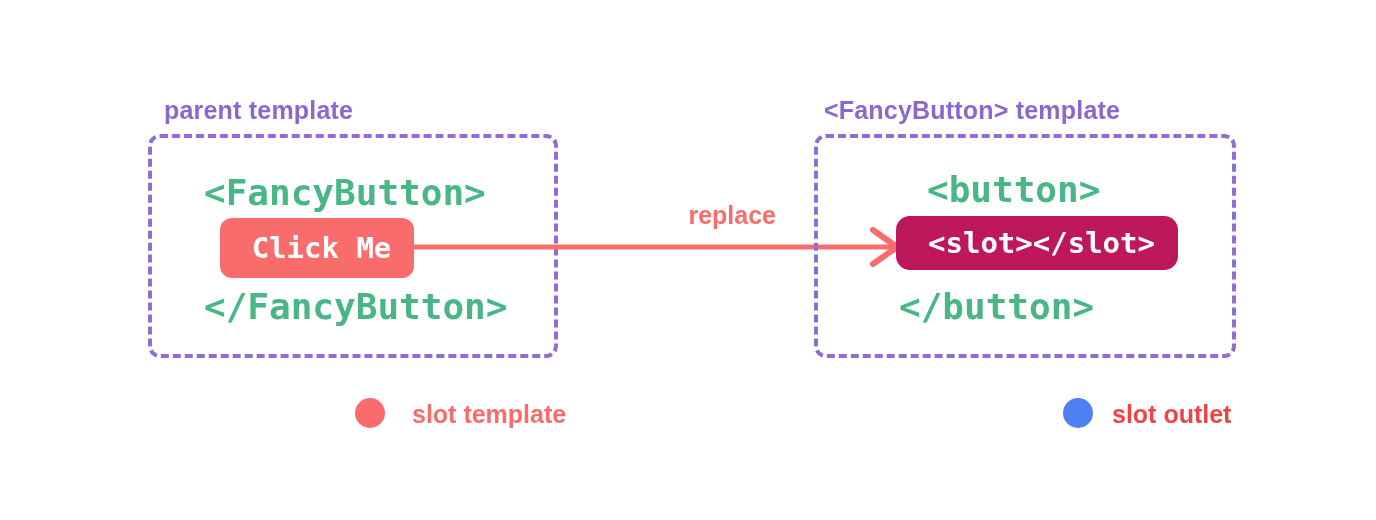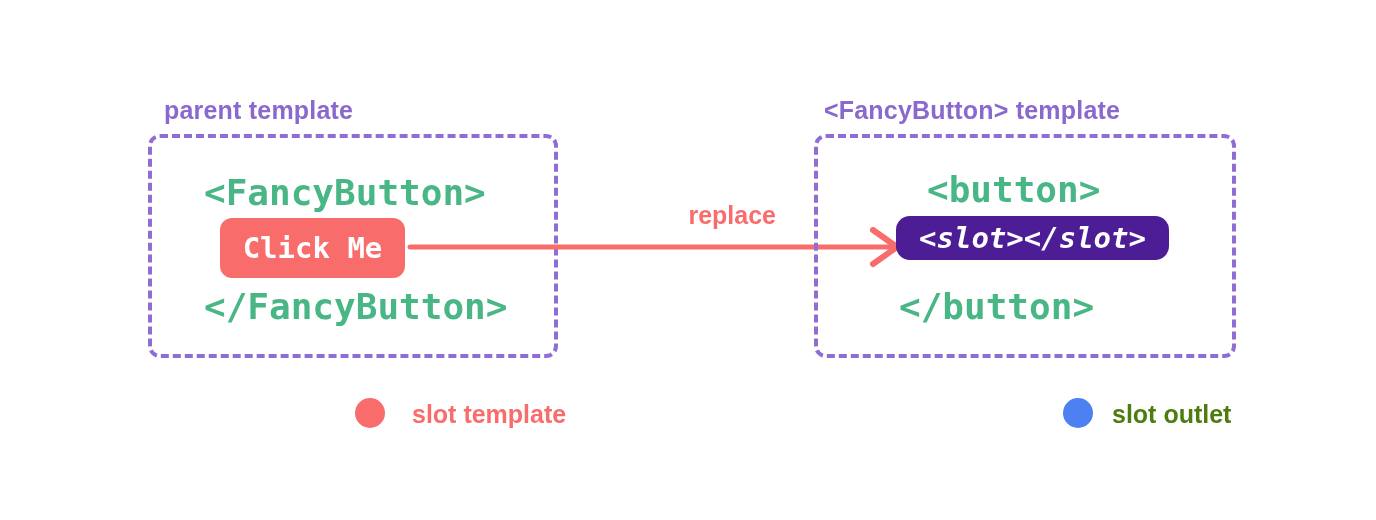--- a/index.html
+++ b/index.html
@@ -46,23 +46,24 @@
   .btn {
     position: absolute;
     font-family: "DejaVu Sans Mono", "Liberation Mono", monospace;
     font-size: 29px;
     font-weight: bold;
     color: #ffffff;
     display: flex;
     align-items: center;
     justify-content: center;
     white-space: pre;
+    padding-left: 9px;
   }
   .red-btn  { left: 220px; top: 218px; width: 185px; height: 60px; background: #f96c6c; border-radius: 12px; }
-  .blue-btn { left: 896px; top: 216px; width: 273px; height: 44px; background: #4c1d95; border-radius: 14px; font-style: italic; }
+  .blue-btn { left: 896px; top: 216px; width: 273px; height: 54px; background: #be185d; border-radius: 14px; }
   .replace-lbl {
     position: absolute;
     left: 576px; top: 201px; width: 200px;
     text-align: right;
     font-size: 25px;
     font-weight: bold;
     color: #f96c6c;
   }
   .arrow { position: absolute; left: 405px; top: 227px; }
   .dot {
@@ -73,21 +74,21 @@
   .red-dot  { left: 355px;  top: 398px; background: #f96c6c; }
   .blue-dot { left: 1063px; top: 398px; background: #4d80f0; }
   .legend-text {
     position: absolute;
     font-size: 25px;
     font-weight: bold;
     line-height: 30px;
     white-space: nowrap;
   }
   .red-text  { left: 412px;  top: 399px; color: #f96c6c; }
-  .blue-text { left: 1112px; top: 399px; color: #4d7c0f; }
+  .blue-text { left: 1112px; top: 399px; color: #ef4444; }
 </style>
 </head>
 <body>
 
 <div class="stage">
 
   <div class="lbl parent-lbl">parent template</div>
   <div class="box parent-box"></div>
   <div class="code open-left">&lt;FancyButton&gt;</div>
   <div class="btn red-btn">Click Me</div>

